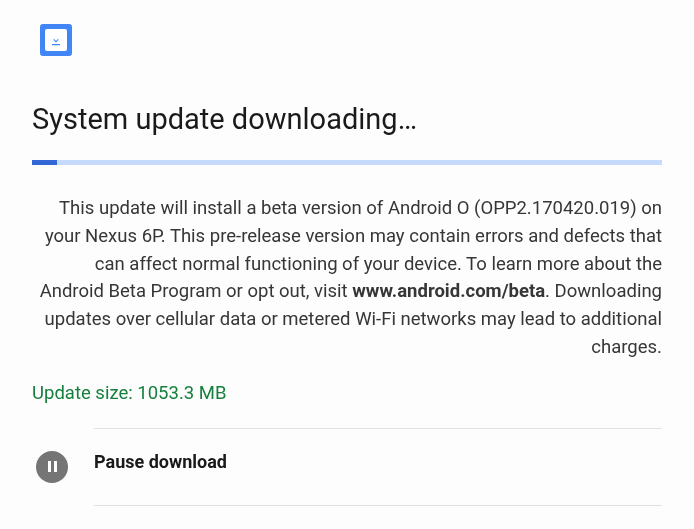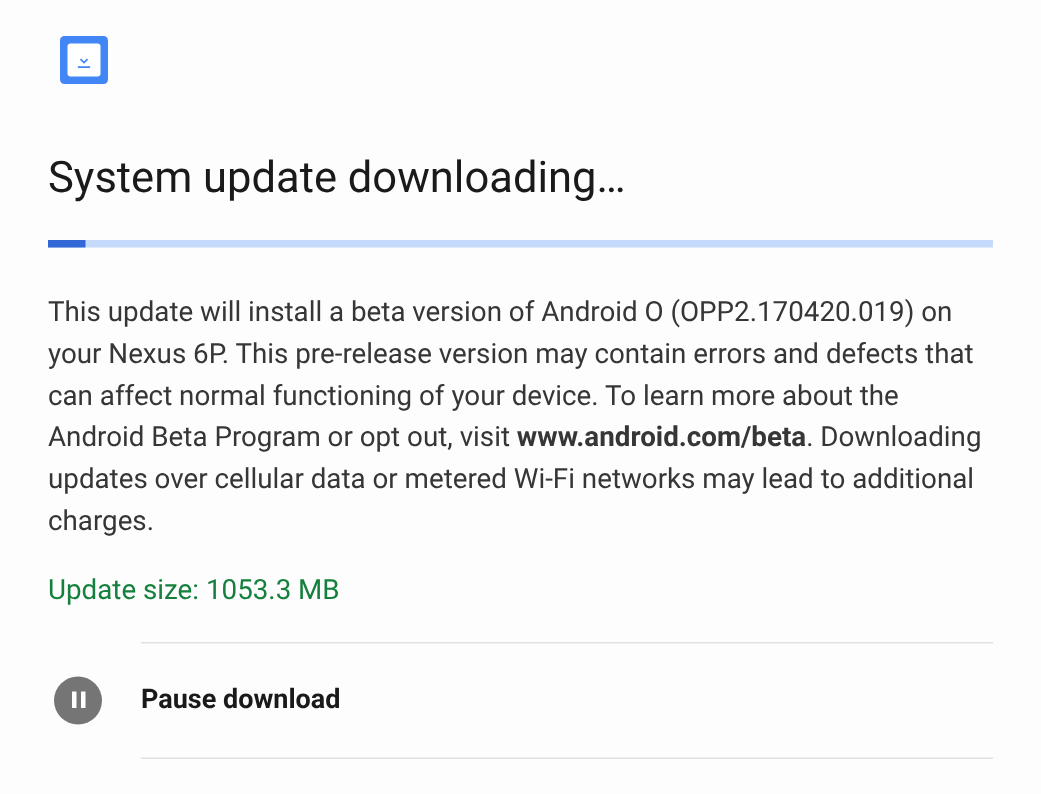--- a/index.html
+++ b/index.html
@@ -53,37 +53,37 @@
     .progress-fill {
       height: 100%;
       background: #3367d6;
       width: 4%;
     }
     .description {
       font-size: 18.5px;
       line-height: 1.5;
       color: #363636;
       margin-bottom: 20px;
+      text-align: right;
     }
     .bold {
       font-weight: 700;
     }
     .size-line {
       font-size: 18.5px;
       color: #15803d;
       margin-bottom: 24px;
     }
     .divider {
       height: 1px;
       background: #e0e0e0;
       margin-left: 62px;
     }
     .action-row {
       display: flex;
-      align-items: center;
       padding: 22px 0 22px 4px;
       cursor: pointer;
     }
     .pause-icon {
       width: 32px;
       height: 32px;
       border-radius: 50%;
       background: #757575;
       display: flex;
       align-items: center;

